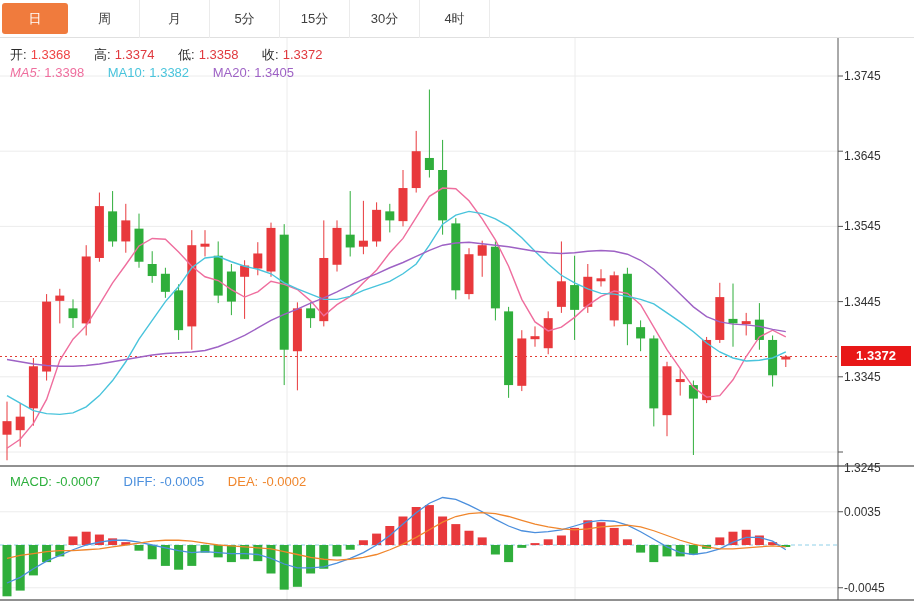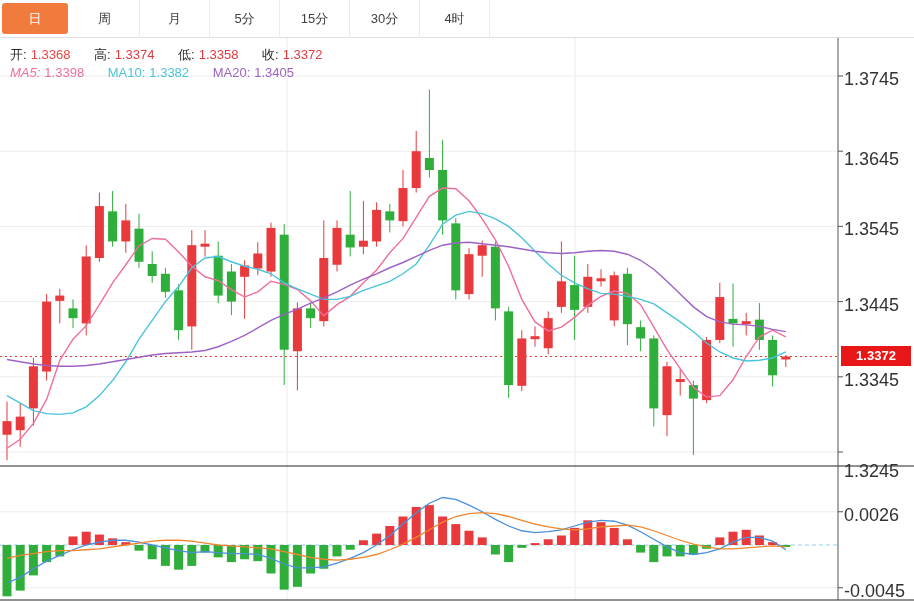--- a/index.html
+++ b/index.html
@@ -11,21 +11,21 @@
   .tab{flex:0 0 70px;height:38px;line-height:38px;text-align:center;font-size:13px;
        color:#404040;border-right:1px solid #ebebeb;cursor:pointer;}
   .tab.active{flex:0 0 66px;height:31px;line-height:31px;margin:0 2px;border-radius:3px;
        color:#fff;border-right:none;}
   .tab-sep-end{flex:1;height:38px;}
   .chart-wrap{position:absolute;left:0;top:38px;width:914px;height:565px;}
   svg{position:absolute;left:0;top:0;}
   .legend{position:absolute;left:10px;font-size:13px;white-space:nowrap;z-index:5;}
   .legend span{margin-right:4px;}
   .lg-gap{display:inline-block;width:12px;}
-  .axis-label{position:absolute;left:844px;width:66px;font-size:18px;color:#333;z-index:4;}
+  .axis-label{position:absolute;left:844px;width:66px;font-size:12px;color:#333;z-index:4;}
   .price-tag{position:absolute;left:841px;width:70px;height:20px;line-height:20px;
              color:#fff;font-size:13px;font-weight:bold;text-align:center;z-index:6;}
 </style>
 </head>
 <body>
 
 <div class="app">
   <div class="tabbar" id="tabbar">
       <div class="tab active" style="background: rgb(240, 123, 61);">日</div>
       <div class="tab">周</div>
@@ -271,29 +271,34 @@
       <span style="color: rgb(43, 43, 43);">低:</span><span class="val" style="color: rgb(224, 57, 62);">1.3358</span><span class="lg-gap"></span>
       <span style="color: rgb(43, 43, 43);">收:</span><span class="val" style="color: rgb(224, 57, 62);">1.3372</span>
     </div>
 
     <div class="legend" style="top:27px">
       <span class="ma5" style="color: rgb(239, 110, 158); font-style: italic;">MA5:</span><span class="ma5" style="color: rgb(239, 110, 158);">1.3398</span><span class="lg-gap"></span>
       <span class="ma10" style="color: rgb(73, 196, 220);">MA10:</span><span class="ma10" style="color: rgb(73, 196, 220);">1.3382</span><span class="lg-gap"></span>
       <span class="ma20" style="color: rgb(158, 98, 197);">MA20:</span><span class="ma20" style="color: rgb(158, 98, 197);">1.3405</span>
     </div>
 
+    <div class="legend" style="top:436px">
+      <span class="macd" style="color: rgb(45, 175, 61);">MACD:</span><span class="macd" style="color: rgb(45, 175, 61);">-0.0007</span><span class="lg-gap"></span>
+      <span class="diff" style="color: rgb(75, 143, 221);">DIFF:</span><span class="diff" style="color: rgb(75, 143, 221);">-0.0005</span><span class="lg-gap"></span>
+      <span class="dea" style="color: rgb(240, 134, 44);">DEA:</span><span class="dea" style="color: rgb(240, 134, 44);">-0.0002</span>
+    </div>
 
     <div id="axis-labels">
         <div class="axis-label" style="top: 31px;">1.3745</div>
         <div class="axis-label" style="top: 111px;">1.3645</div>
         <div class="axis-label" style="top: 181.4px;">1.3545</div>
         <div class="axis-label" style="top: 256.6px;">1.3445</div>
         <div class="axis-label" style="top: 331.8px;">1.3345</div>
         <div class="axis-label" style="top: 423px;">1.3245</div>
-        <div class="axis-label" style="top: 466.75px;">0.0026</div>
+        <div class="axis-label" style="top: 466.75px;">0.0035</div>
         <div class="axis-label" style="top: 542.75px;">-0.0045</div>
       </div>
 
     <div class="price-tag" id="price-tag" style="top: 308.496px; background: rgb(232, 23, 23);">
       <span>1.3372</span>
     </div>
   </div>
 </div>
 
 </body></html>

